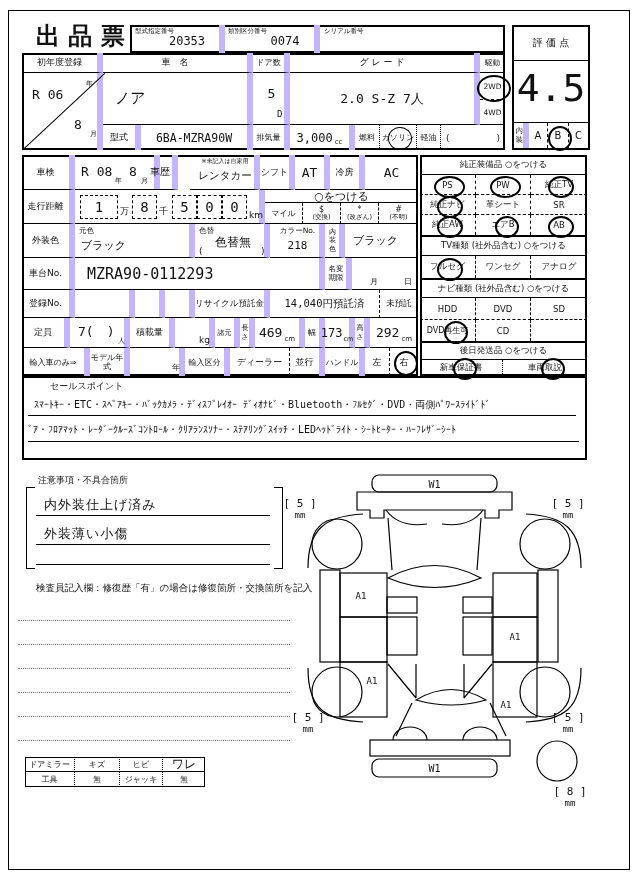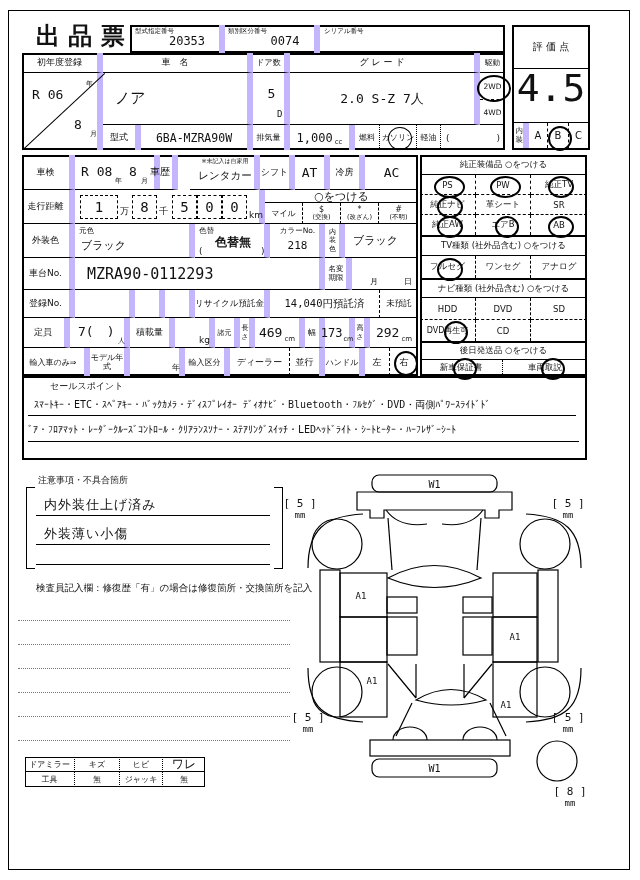--- a/index.html
+++ b/index.html
@@ -75,33 +75,33 @@
     <div class="c hw" style="left:24px;top:36px;font-size:9px">D</div>
   </div>
   <div class="c cen bR bB hw" style="left:290px;top:73px;width:190px;height:52px;font-size:13px">2.0 S-Z 7人</div>
   <div class="c cen dB" style="left:480px;top:73px;width:25px;height:27px;font-size:7.5px">2WD</div>
   <div class="c cen bB" style="left:480px;top:100px;width:25px;height:25px;font-size:7.5px">4WD</div>
 
   <div class="c cen bR" style="left:103px;top:125px;width:38px;height:25px;font-size:9px">型式</div>
   <div class="c cen bR hw" style="left:141px;top:125px;width:112px;height:25px;font-size:11.5px">6BA-MZRA90W</div>
   <div class="c cen bR" style="left:253px;top:125px;width:37px;height:25px;font-size:8px">排気量</div>
   <div class="c cen bR" style="left:290px;top:125px;width:65px;height:25px">
-    <span class="hw" style="font-size:12px">1,000</span>
+    <span class="hw" style="font-size:12px">3,000</span>
     <span style="font-size:7px;align-self:flex-end;margin:0 0 4px 2px">cc</span>
   </div>
   <div class="c cen pR" style="left:355px;top:125px;width:25px;height:25px;font-size:8px">燃料</div>
   <div class="c cen pR" style="left:380px;top:125px;width:37px;height:25px;font-size:8px">ガソリン</div>
   <div class="c cen pR" style="left:417px;top:125px;width:24px;height:25px;font-size:8px">軽油</div>
   <div class="c" style="left:441px;top:125px;width:64px;height:25px;display:flex;align-items:center;justify-content:space-between;padding:0 5px;font-size:9px">
     <span>(</span>
     <span>)</span>
   </div>
 
   <div class="c box2" style="left:512px;top:25px;width:78px;height:125px"></div>
-  <div class="c cen bB" style="left:514px;top:25px;width:74px;height:44px;font-size:10px">評 価 点</div>
+  <div class="c cen bB" style="left:514px;top:25px;width:74px;height:36px;font-size:10px">評 価 点</div>
   <div class="c cen bB hw" style="left:514px;top:53px;width:74px;height:70px;font-size:38px">4.5</div>
   <div class="c bR" style="left:514px;top:123px;width:15px;height:25px;display:flex">
     <div class="vert" style="width:9px;font-size:7.5px">内装</div>
   </div>
   <div class="c cen dR" style="left:529px;top:123px;width:19px;height:25px;font-size:10px">A</div>
   <div class="c cen dR" style="left:548px;top:123px;width:21px;height:25px;font-size:10px">B</div>
   <div class="c cen" style="left:569px;top:123px;width:19px;height:25px;font-size:10px">C</div>
 
   <div class="c box2" style="left:22px;top:155px;width:396px;height:221px"></div>
 
@@ -147,21 +147,21 @@
     <span style="font-size:6.5px">(不明)</span>
   </div>
 
   <div class="c cen bR bB" style="left:22px;top:224px;width:53px;height:34px;font-size:9px">外装色</div>
   <div class="c bR bB" style="left:75px;top:224px;width:120px;height:34px">
     <div class="c" style="left:4px;top:2px;font-size:7.5px">元色</div>
     <div class="c" style="left:6px;top:14px;font-size:11px">ブラック</div>
   </div>
   <div class="c bR bB" style="left:195px;top:224px;width:75px;height:34px">
     <div class="c" style="left:4px;top:2px;font-size:7.5px">色替</div>
-    <div class="c" style="left:20px;top:10px;font-size:12px;font-weight:bold">色替無</div>
+    <div class="c" style="left:20px;top:10px;font-size:12px;font-weight:normal">色替無</div>
     <div class="c" style="left:4px;top:22px;font-size:9px">(</div>
     <div class="c" style="left:66px;top:22px;font-size:9px">)</div>
   </div>
   <div class="c bR bB" style="left:270px;top:224px;width:55px;height:34px">
     <div class="c" style="left:0;top:2px;width:55px;text-align:center;font-size:7.5px">カラーNo.</div>
     <div class="c cen hw" style="left:0;top:12px;width:55px;height:18px;font-size:11px">218</div>
   </div>
   <div class="c bR bB" style="left:325px;top:224px;width:20px;height:34px;display:flex">
     <div class="vert" style="width:8px;font-size:7px">内装色</div>
   </div>

